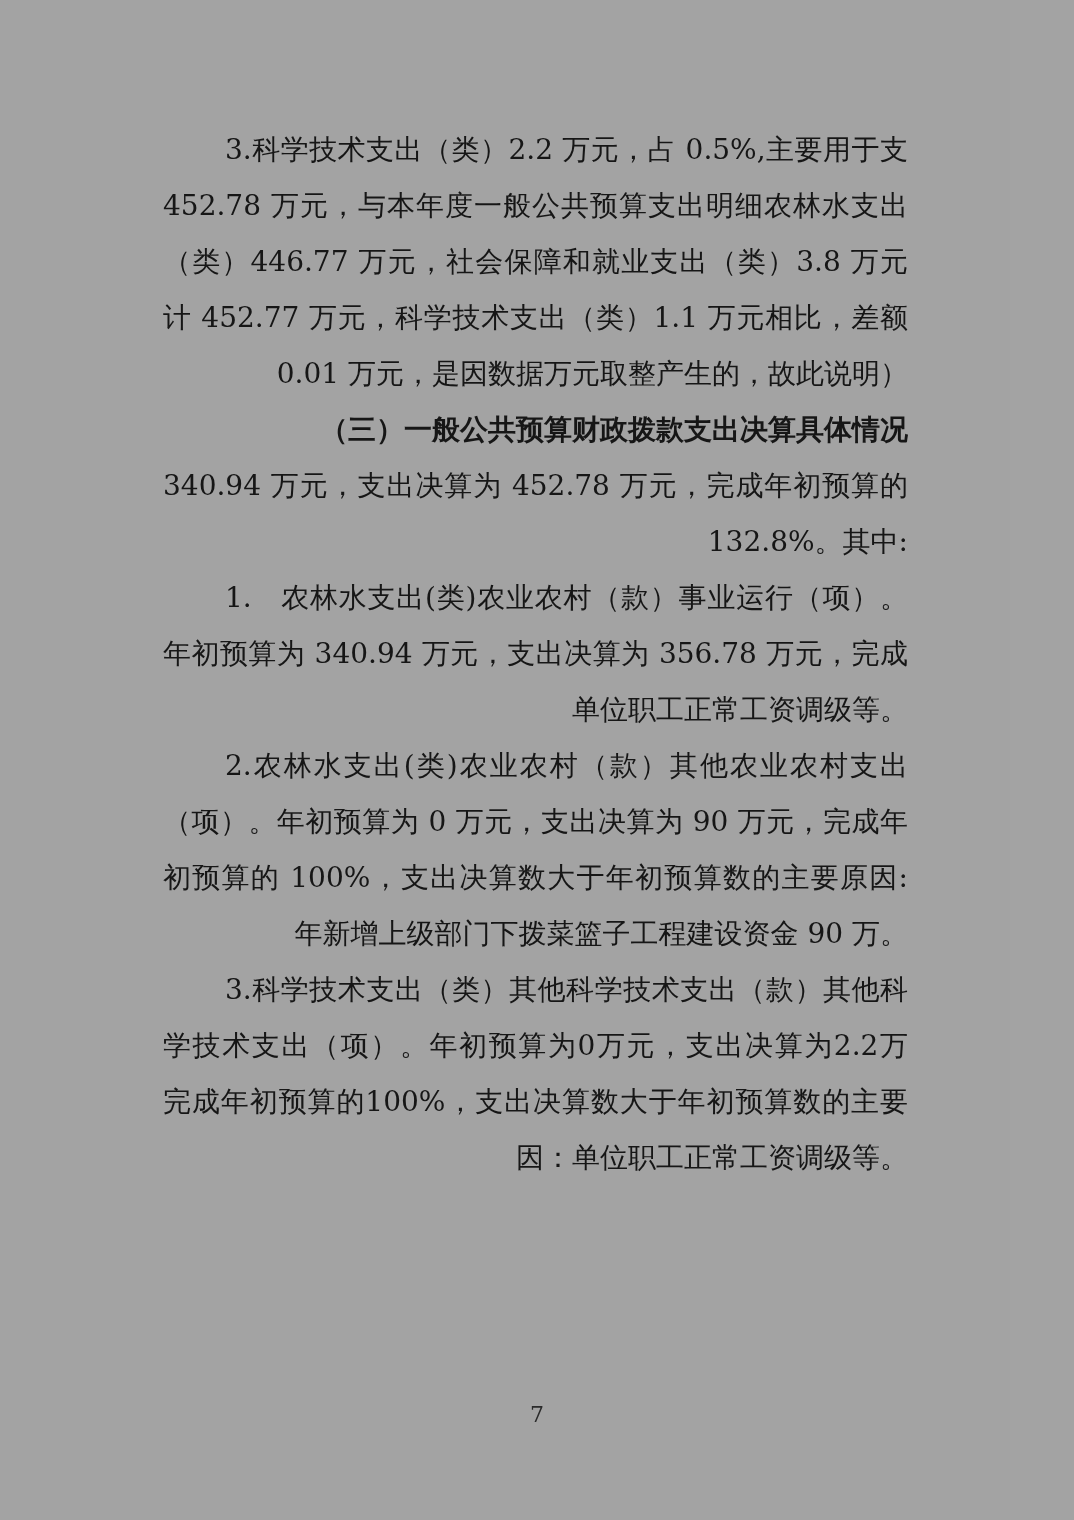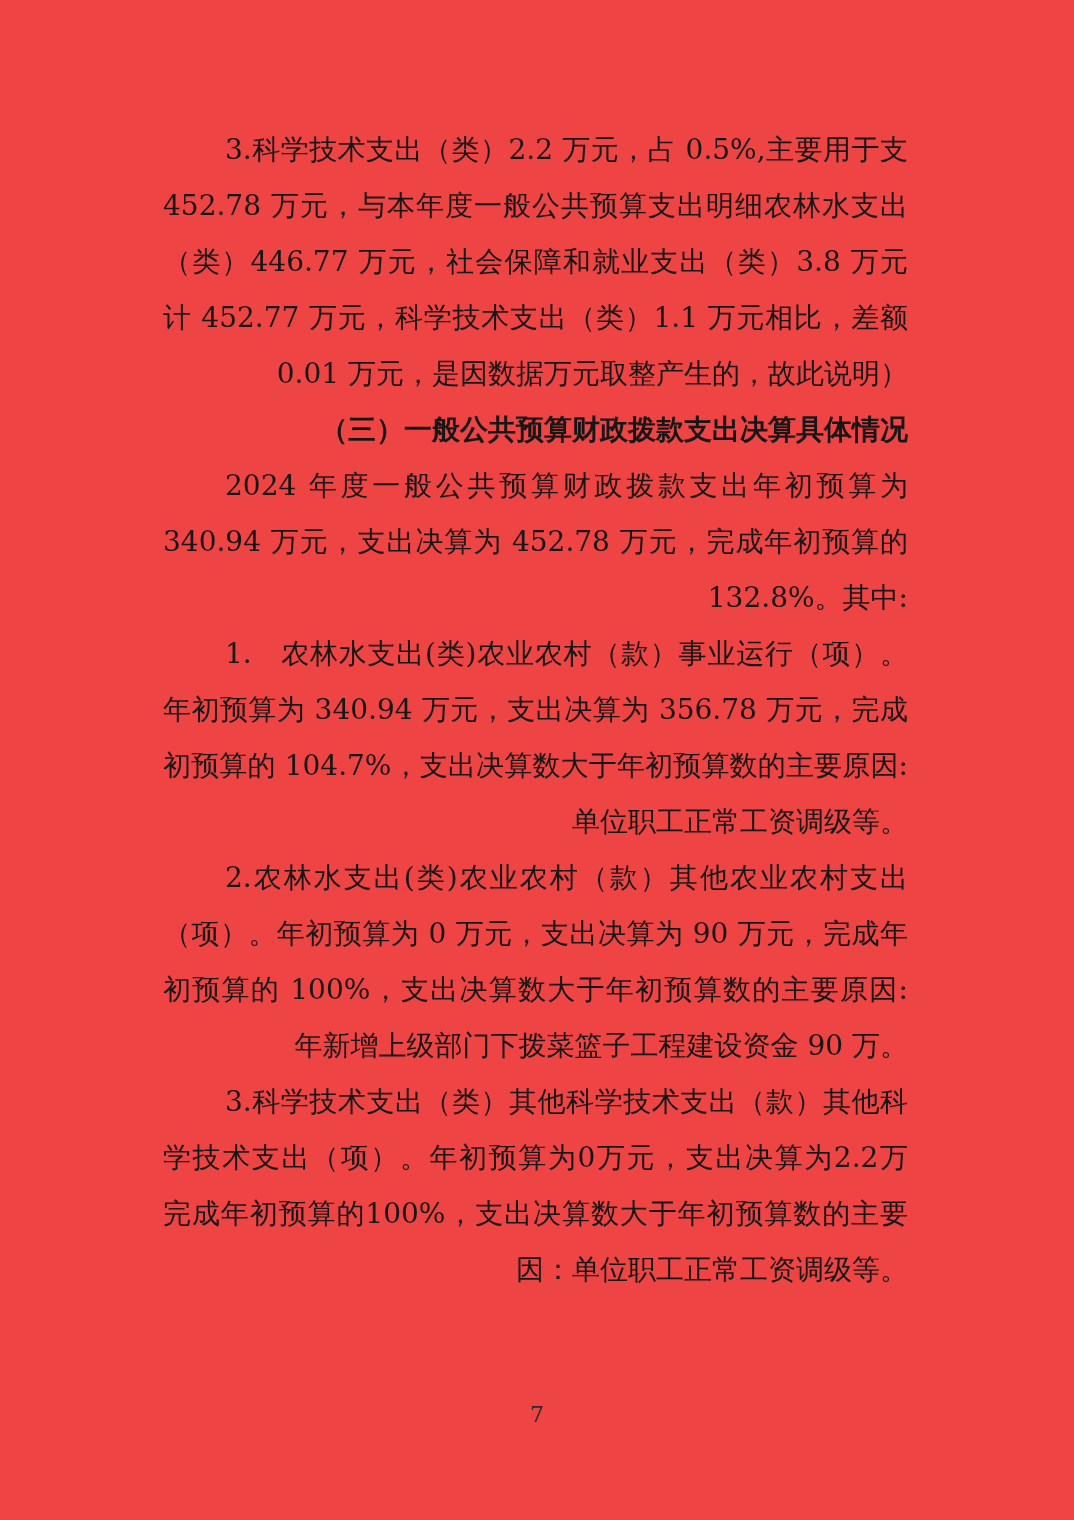--- a/index.html
+++ b/index.html
@@ -4,21 +4,21 @@
 <style>
   html, body {
     margin: 0;
     padding: 0;
     background: #ffffff;
   }
   .page {
     position: relative;
     width: 1074px;
     height: 1520px;
-    background: #ef4444;
+    background: #a3a3a3;
     overflow: hidden;
     font-family: "DejaVu Serif", "Liberation Serif", serif;
     color: #161616;
   }
   .content {
     position: absolute;
     left: 163px;
     top: 122px;
     width: 745px;
   }
@@ -57,26 +57,24 @@
 <body>
 
 <div class="page">
   <div class="content">
       <div class="line justify indent">3.科学技术支出（类）2.2 万元，占 0.5%,主要用于支</div>
       <div class="line justify">452.78 万元，与本年度一般公共预算支出明细农林水支出</div>
       <div class="line justify">（类）446.77 万元，社会保障和就业支出（类）3.8 万元合</div>
       <div class="line justify">计 452.77 万元，科学技术支出（类）1.1 万元相比，差额</div>
       <div class="line">0.01 万元，是因数据万元取整产生的，故此说明）</div>
       <div class="line indent bold">（三）一般公共预算财政拨款支出决算具体情况</div>
-      <div class="line justify indent">2024 年度一般公共预算财政拨款支出年初预算为</div>
       <div class="line justify">340.94 万元，支出决算为 452.78 万元，完成年初预算的</div>
       <div class="line">132.8%。其中:</div>
       <div class="line justify indent">1.　农林水支出(类)农业农村（款）事业运行（项）。</div>
       <div class="line justify">年初预算为 340.94 万元，支出决算为 356.78 万元，完成年</div>
-      <div class="line justify">初预算的 104.7%，支出决算数大于年初预算数的主要原因:</div>
       <div class="line">单位职工正常工资调级等。</div>
       <div class="line justify indent">2.农林水支出(类)农业农村（款）其他农业农村支出</div>
       <div class="line justify">（项）。年初预算为 0 万元，支出决算为 90 万元，完成年</div>
       <div class="line justify">初预算的 100%，支出决算数大于年初预算数的主要原因: 本</div>
       <div class="line">年新增上级部门下拨菜篮子工程建设资金 90 万。</div>
       <div class="line justify indent">3.科学技术支出（类）其他科学技术支出（款）其他科</div>
       <div class="line justify">学技术支出（项）。年初预算为0万元，支出决算为2.2万元，</div>
       <div class="line justify">完成年初预算的100%，支出决算数大于年初预算数的主要原</div>
       <div class="line">因：单位职工正常工资调级等。</div>
     </div>

